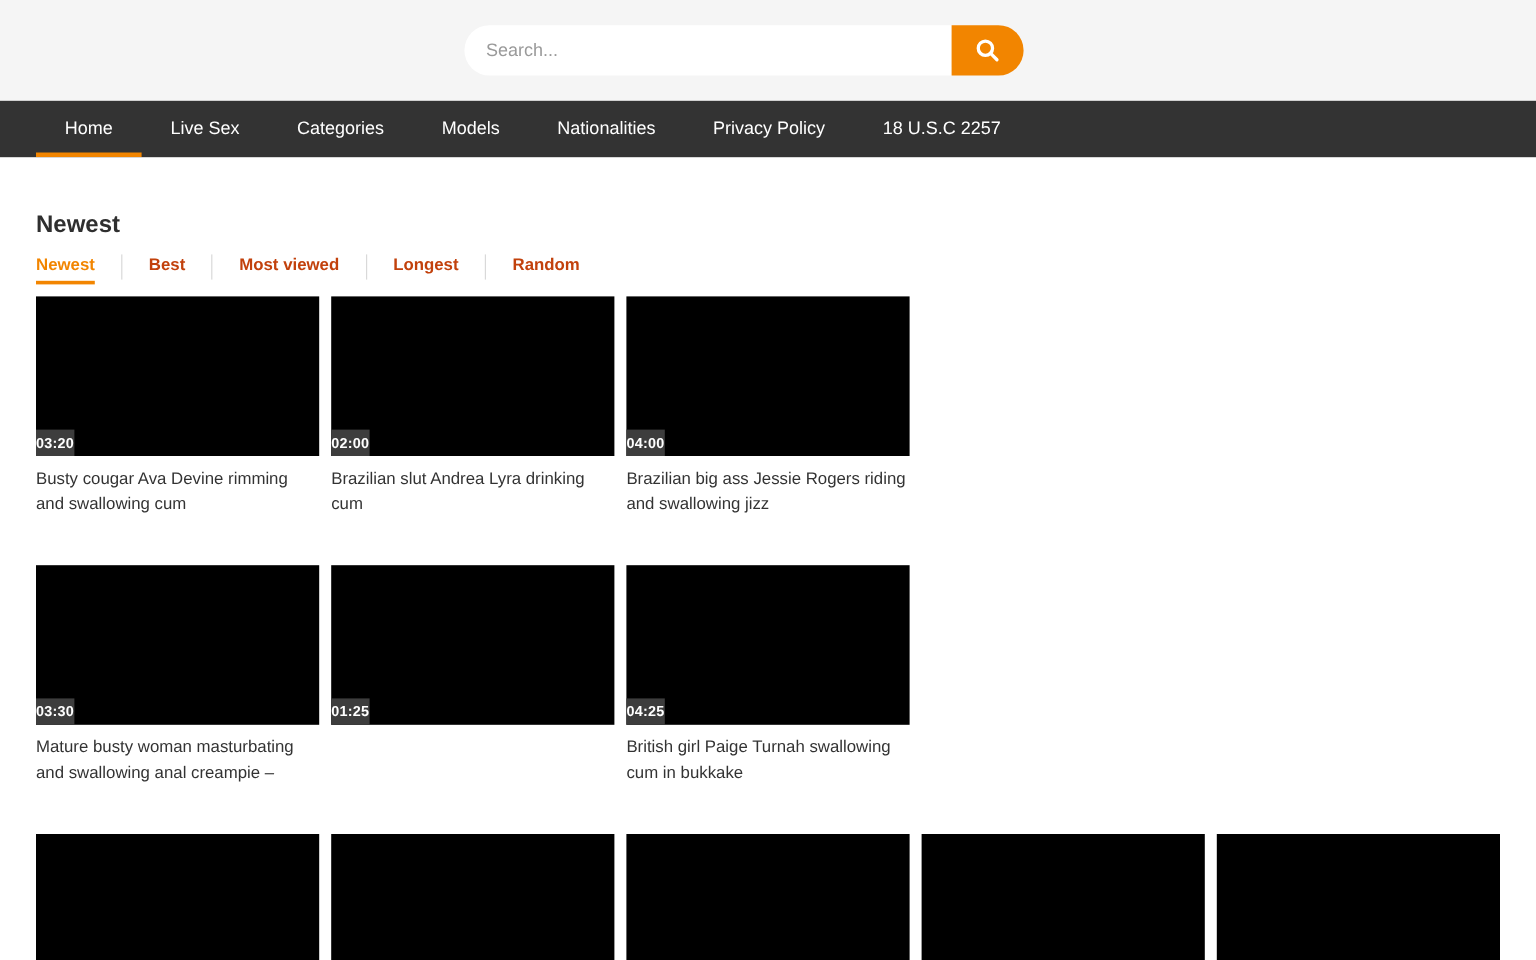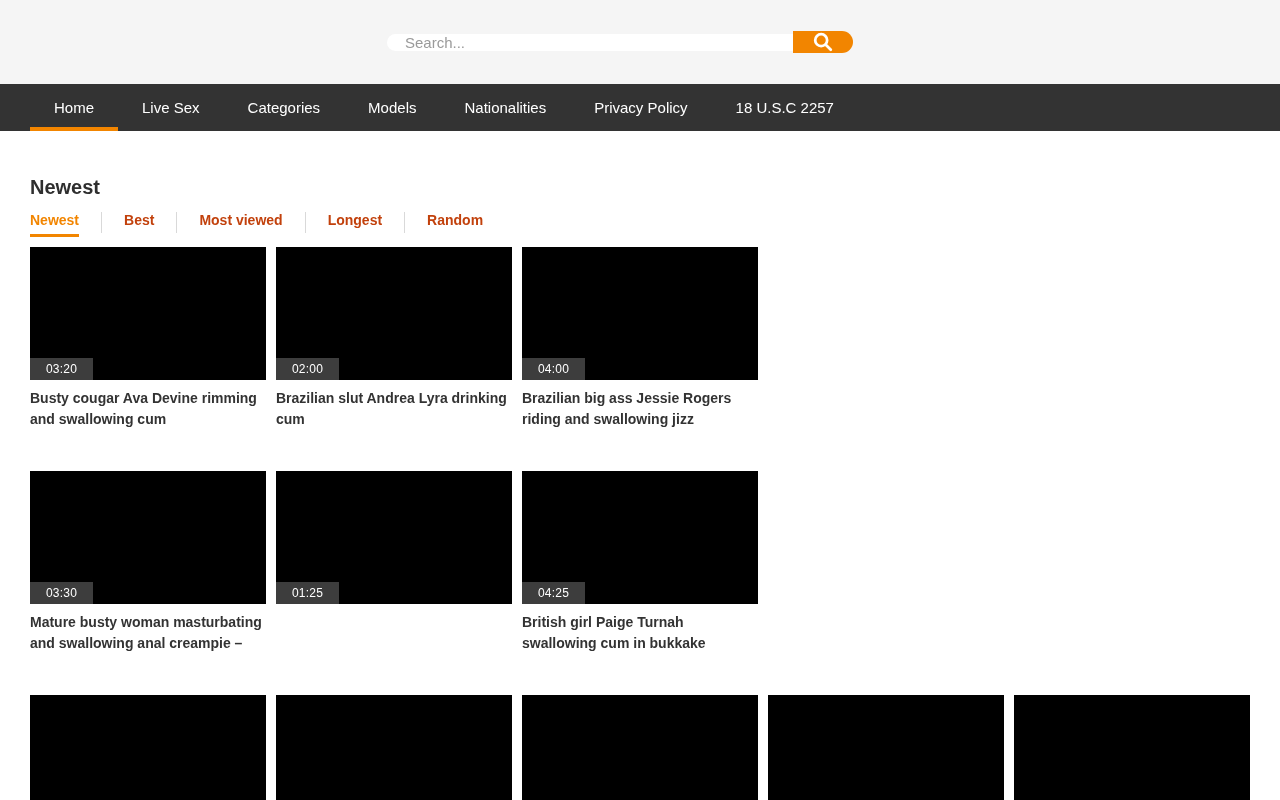--- a/index.html
+++ b/index.html
@@ -24,21 +24,20 @@
     display: flex;
     align-items: center;
     justify-content: center;
   }
   .search-bar {
     display: flex;
     height: 42px;
     width: 466px;
     position: relative;
     left: -20px;
-    align-items: center;
   }
   .search-input {
     flex: 1;
     border: none;
     outline: none;
     background: #ffffff;
     border-radius: 21px 0 0 21px;
     padding: 0 18px;
     font-size: 15px;
     color: #333;
@@ -128,28 +127,28 @@
     position: relative;
     cursor: pointer;
   }
   .duration {
     position: absolute;
     left: 0;
     bottom: 0;
     background: var(--badge-bg);
     color: #ffffff;
     font-size: 12px;
-    font-weight: normal;
-    padding: 4px 16px;
+    font-weight: bold;
+    padding: 4px 0;
     letter-spacing: 0.2px;
   }
   .video-title {
     margin-top: 8px;
     font-size: 14px;
-    font-weight: bold;
+    font-weight: normal;
     color: #333333;
     line-height: 21px;
     height: 42px;
     overflow: hidden;
     cursor: pointer;
   }
 </style>
 </head>
 <body>
 

